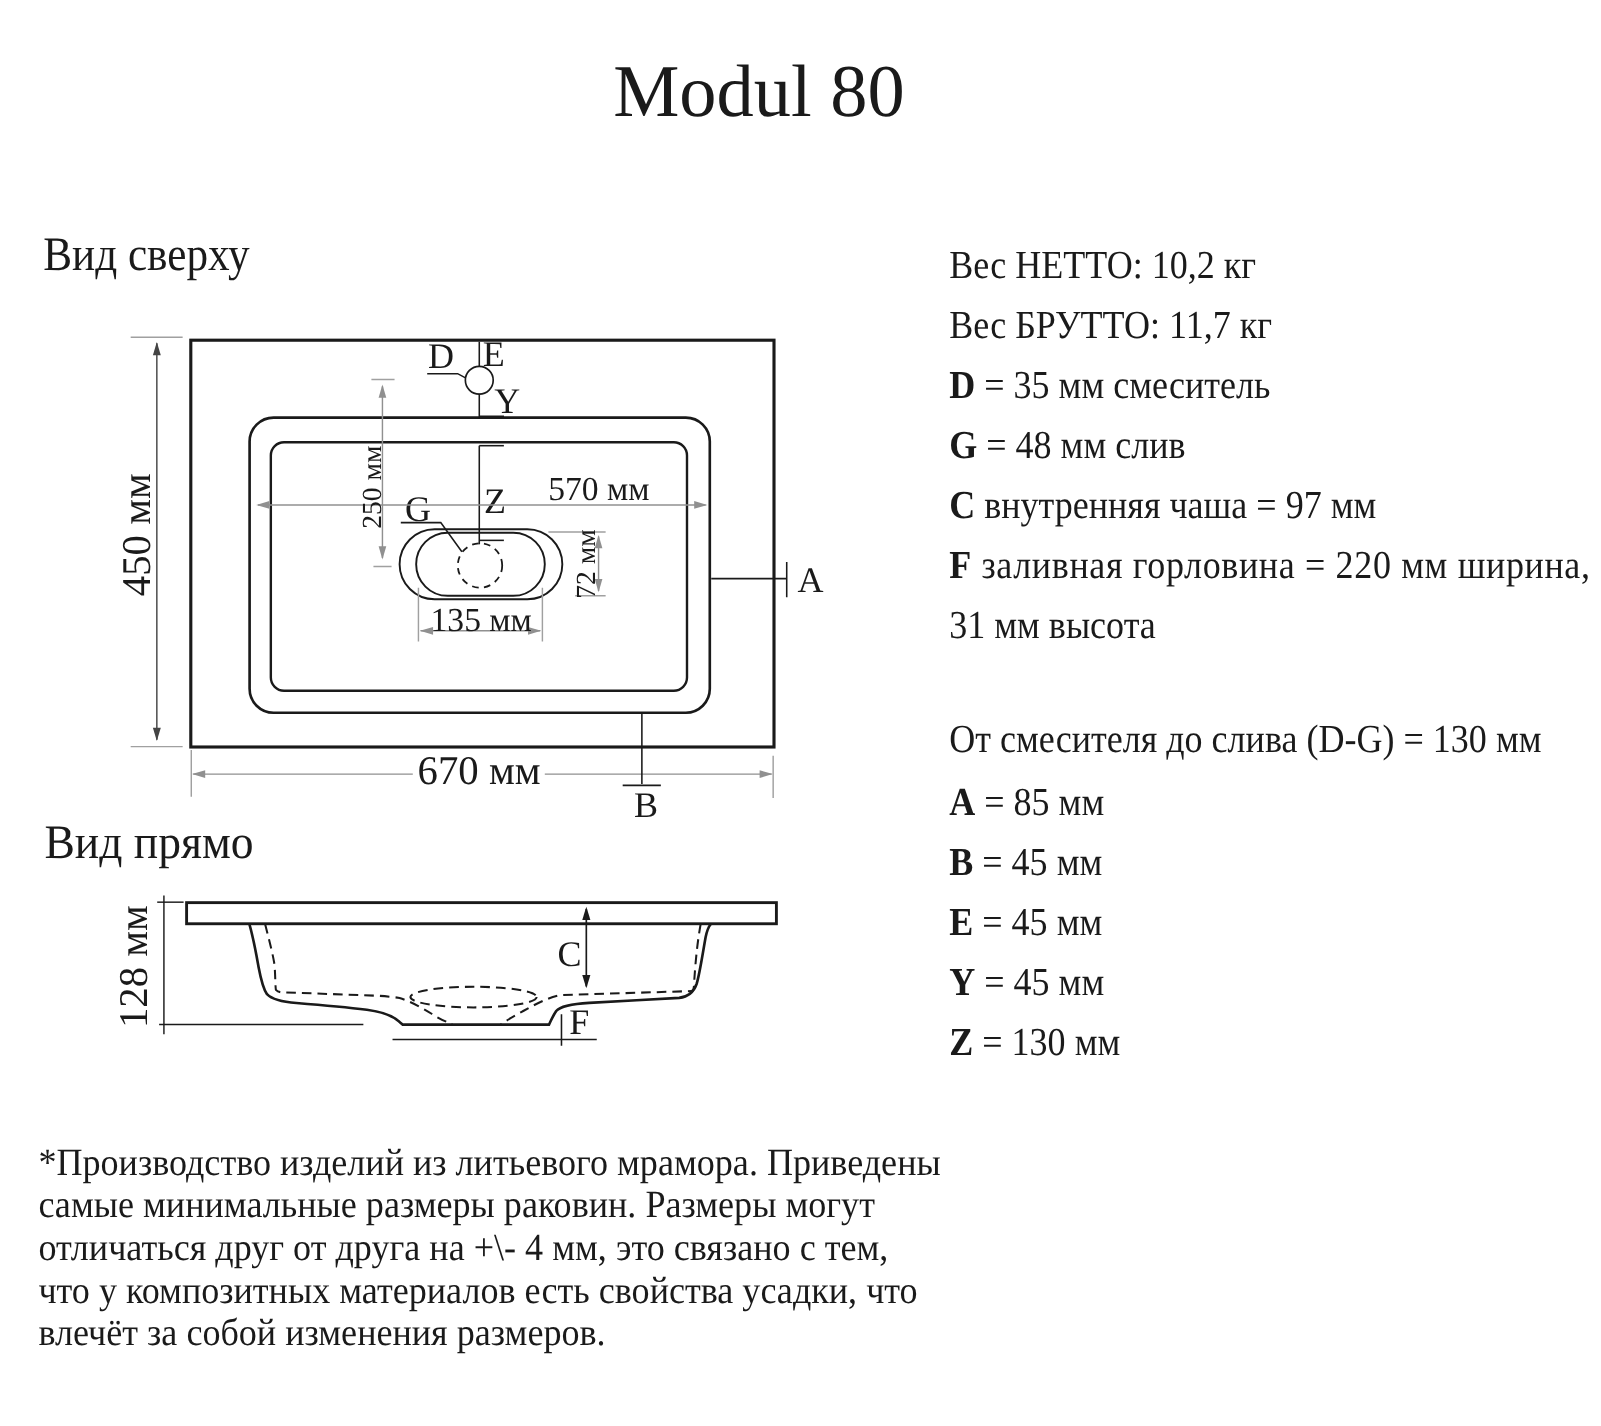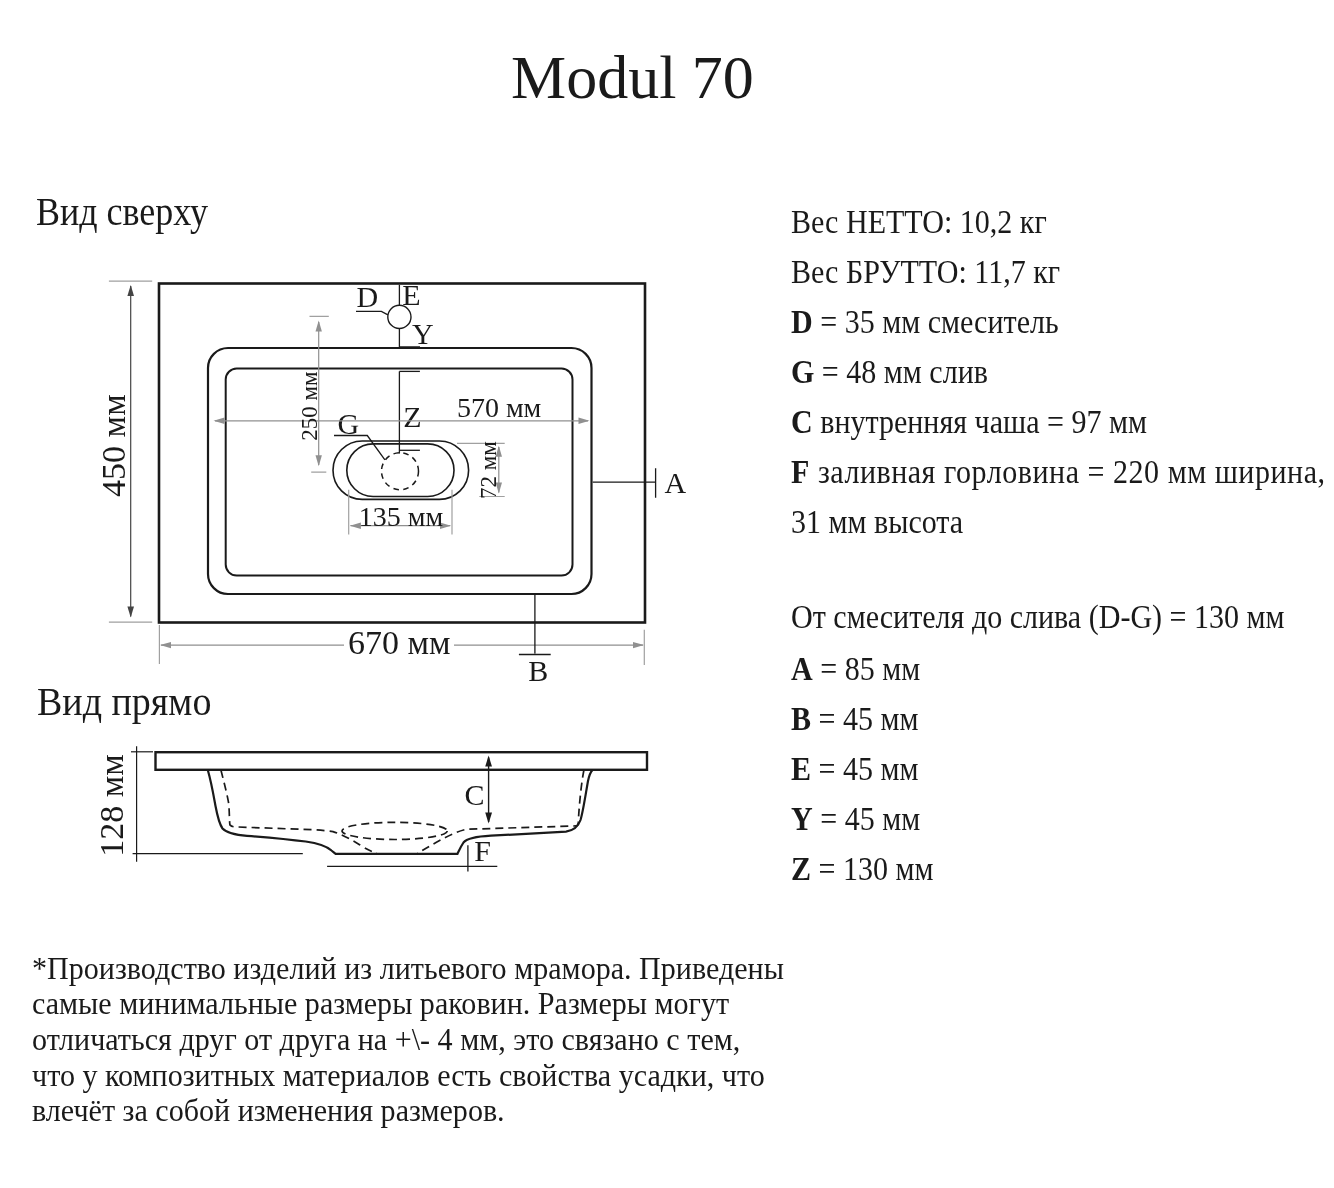--- a/index.html
+++ b/index.html
@@ -3,21 +3,21 @@
 <meta charset="utf-8">
 <style>
   html,body{margin:0;padding:0;background:#fff;width:1334px;height:1188px;overflow:hidden;}
   .t{position:absolute;font-family:"Liberation Serif",serif;color:#1a1a1a;white-space:nowrap;}
   svg{position:absolute;left:0;top:0;}
   b{font-weight:bold;}
 </style>
 </head>
 <body>
 
-<div class="t" style="left:511px;top:45.5px;font-size:62px;line-height:62px;">Modul 70</div>
+<div class="t" style="left:511px;top:45.5px;font-size:62px;line-height:62px;">Modul 80</div>
 
 <div class="t" style="left:36.2px;top:192px;font-size:40px;line-height:40px;transform:scaleX(0.9);transform-origin:0 0;">Вид сверху</div>
 
 <div class="t" style="left:37px;top:681.5px;font-size:40px;line-height:40px;transform:scaleX(0.95);transform-origin:0 0;">Вид прямо</div>
 
 <div class="t" style="left:791px;top:196.9px;font-size:33px;line-height:50px;transform:scaleX(0.91);transform-origin:0 0;">
 Вес НЕТТО: 10,2 кг<br>
 Вес БРУТТО: 11,7 кг<br>
 <b>D</b> = 35 мм смеситель<br>
 <b>G</b> = 48 мм слив<br>

